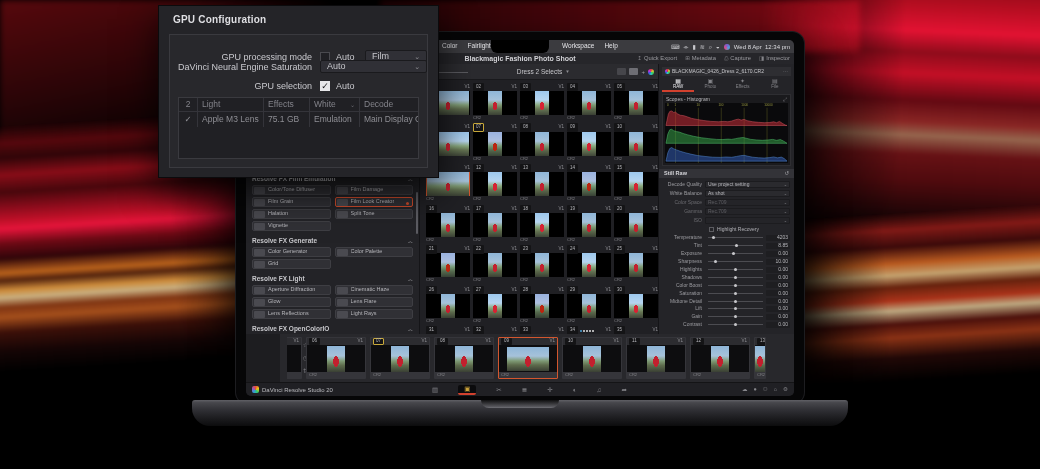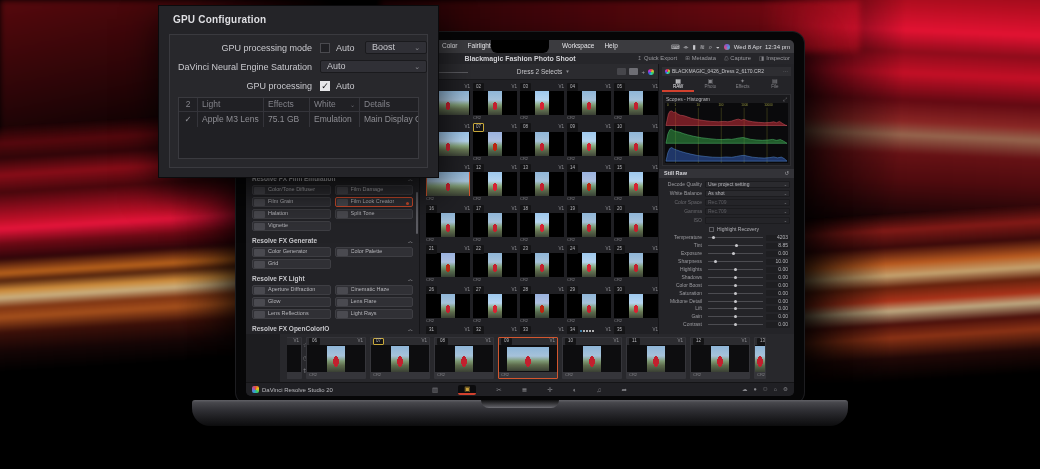--- a/index.html
+++ b/index.html
@@ -1035,54 +1035,54 @@
     </div>
     <div class="base">
       <div class="base-notch"></div>
     </div>
   </div>
 
   <div class="dlg">
     <div class="dlg-title">GPU Configuration</div>
     <div class="dlg-body">
 
-      <div class="dlg-row" style="top:6px">
+      <div class="dlg-row" style="top:15px">
         <span class="dlg-label">GPU processing mode</span>
         <span class="cbx"></span>
         <span class="auto-lbl">Auto</span>
         <div class="dlg-dd dd-metal">
-          <span>Boost</span>
+          <span>Film</span>
           <span class="chev">⌄</span>
         </div>
       </div>
 
       <div class="dlg-row" style="top:25px">
         <span class="dlg-label">DaVinci Neural Engine Saturation</span>
         <div class="dlg-dd dd-neural">
           <span>Auto</span>
           <span class="chev">⌄</span>
         </div>
       </div>
 
       <div class="dlg-row" style="top:44px">
-        <span class="dlg-label">GPU processing</span>
+        <span class="dlg-label">GPU selection</span>
         <span class="cbx checked">✓</span>
         <span class="auto-lbl">Auto</span>
       </div>
 
       <div class="dlg-table">
         <div class="dt-head">
           <div class="dt-c c0">2</div>
           <div class="dt-c c1">Light</div>
           <div class="dt-c c2">Effects</div>
           <div class="dt-c c3">
             <span>White</span>
             <span class="chev">⌄</span>
           </div>
-          <div class="dt-c c4">Details</div>
+          <div class="dt-c c4">Decode</div>
         </div>
         <div class="dt-row">
           <div class="dt-c c0">✓</div>
           <div class="dt-c c1">Apple M3 Lens</div>
           <div class="dt-c c2">75.1 GB</div>
           <div class="dt-c c3">Emulation</div>
           <div class="dt-c c4">Main Display GPU</div>
         </div>
       </div>
 

